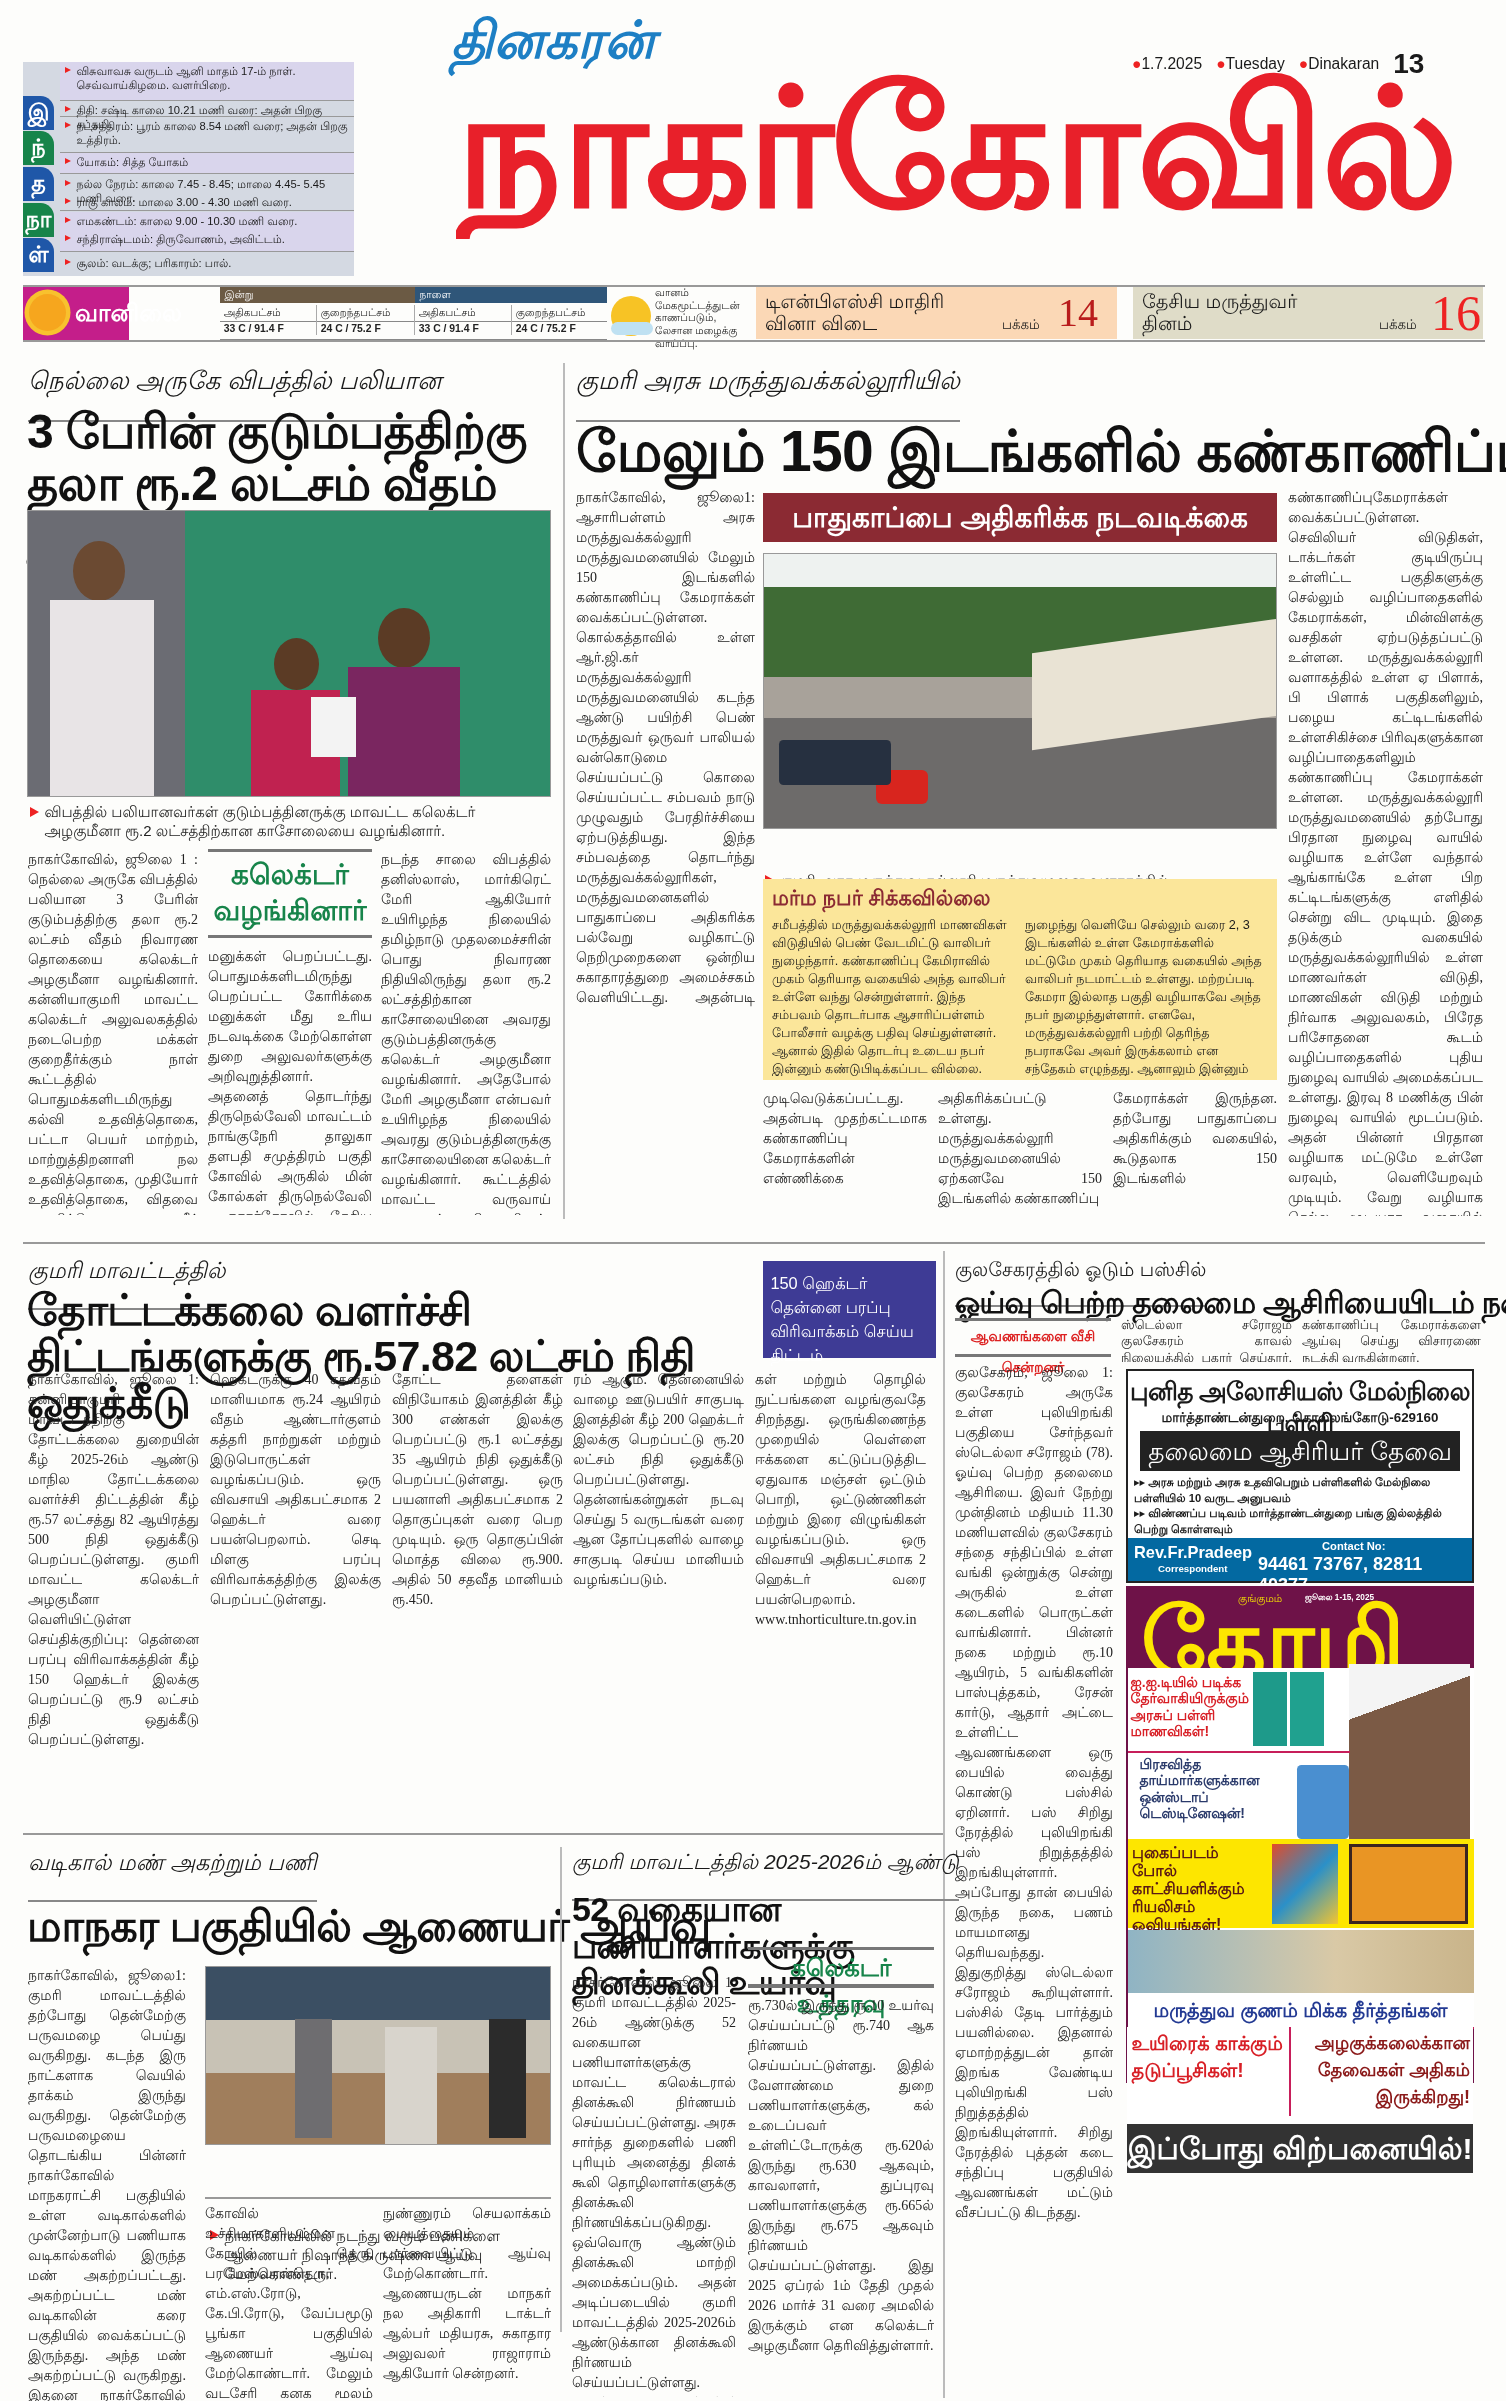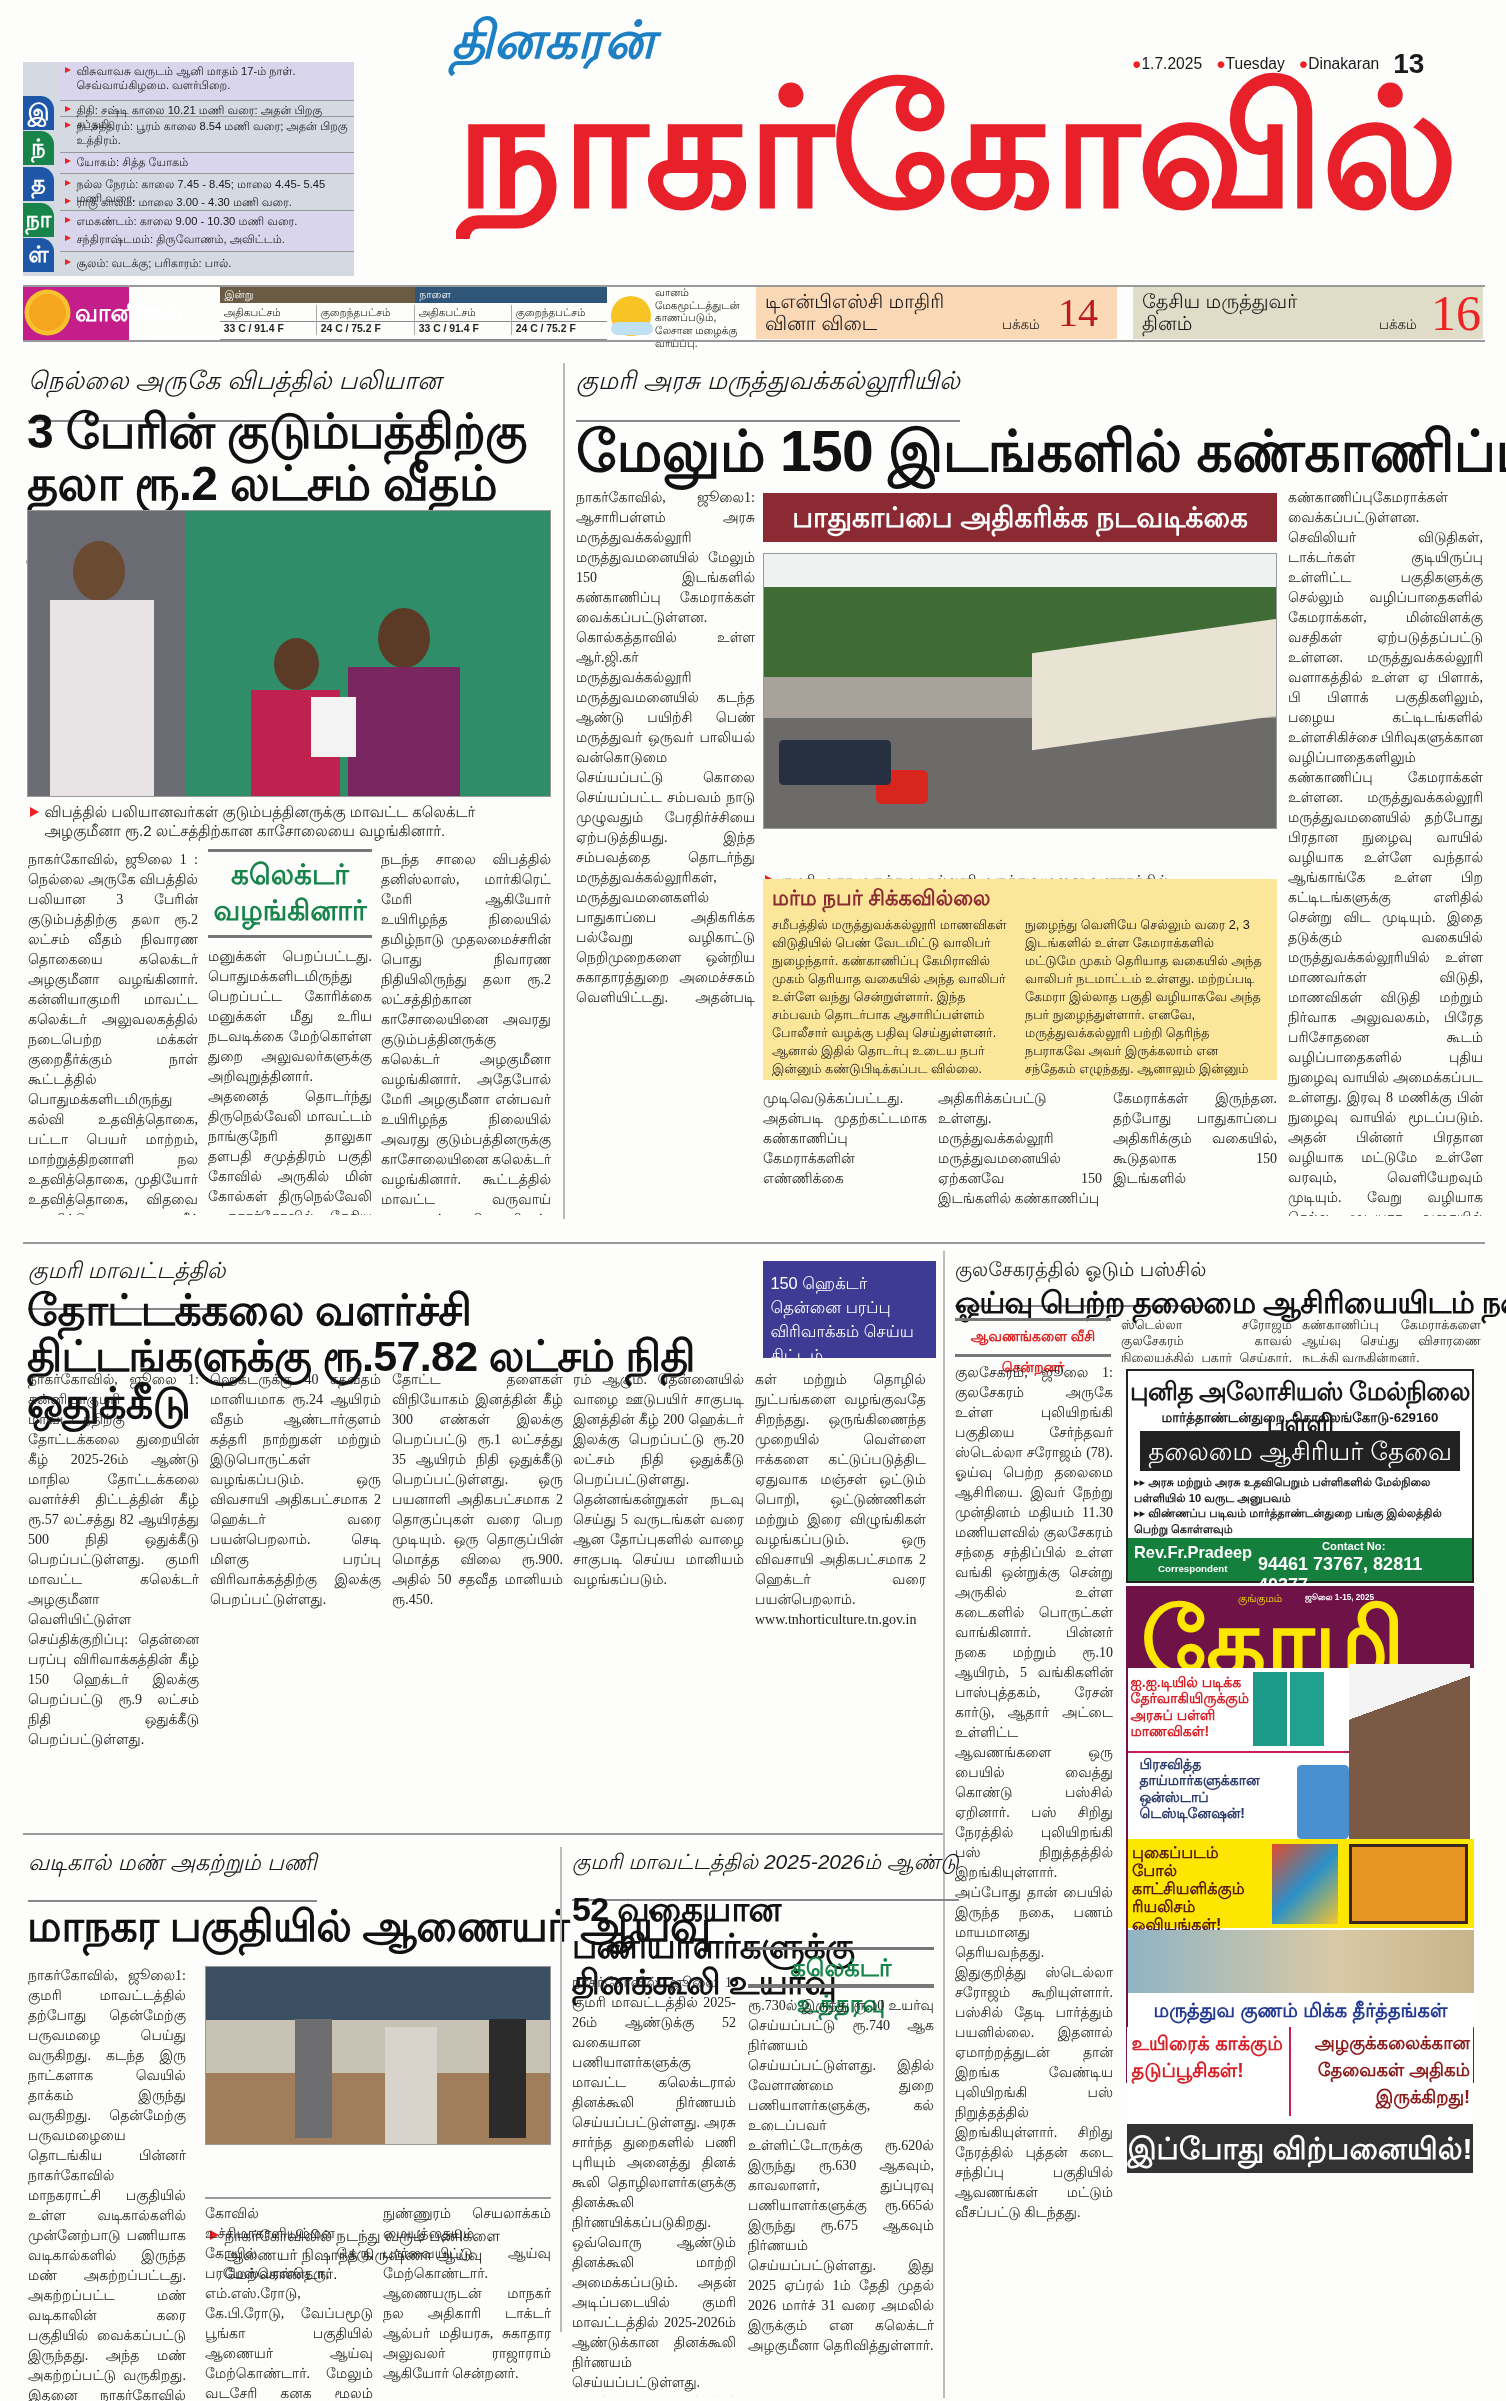--- a/index.html
+++ b/index.html
@@ -155,21 +155,21 @@
 
 <div class="abs school-ad">
   <div class="abs" style="left:0;top:6px;width:100%;text-align:center;font-size:25px;font-weight:bold;letter-spacing:-0.7px">புனித அலோசியஸ் மேல்நிலை பள்ளி</div>
   <div class="abs" style="left:0;top:39px;width:100%;text-align:center;font-size:13.4px;font-weight:bold">மார்த்தாண்டன்துறை, கொல்லங்கோடு-629160</div>
   <div class="abs" style="left:12px;top:60px;width:320px;height:40px;background:#222;color:#fff;font-size:25px;font-weight:normal;text-align:center;line-height:40px">தலைமை ஆசிரியர் தேவை</div>
   <div class="abs" style="left:6px;top:104px;width:335px;font-size:11.2px;line-height:15.6px;font-weight:bold">
     <div>▸▸ <span>அரசு மற்றும் அரசு உதவிபெறும் பள்ளிகளில் மேல்நிலை பள்ளியில் 10 வருட அனுபவம்</span></div>
     <div>▸▸ <span>விண்ணப்ப படிவம் மார்த்தாண்டன்துறை பங்கு இல்லத்தில் பெற்று கொள்ளவும்</span></div>
     <div>▸▸ <span>பூர்த்தி செய்த படிவங்கள் தாளாளருக்கு நேரடியாக வந்து சேர வேண்டிய இறுதி நாள்: 10.07.2025</span></div>
   </div>
-  <div class="abs" style="left:0;bottom:0;width:100%;height:43px;background:#15803d;color:#fff">
+  <div class="abs" style="left:0;bottom:0;width:100%;height:43px;background:#0369a1;color:#fff">
     <div class="abs" style="left:6px;top:4.5px;font-size:16.4px;font-weight:bold">Rev.Fr.Pradeep</div>
     <div class="abs" style="left:30px;top:25px;font-size:9.7px;font-weight:bold">Correspondent</div>
     <div class="abs" style="left:194px;top:1.5px;font-size:11.2px;font-weight:bold">Contact No:</div>
     <div class="abs" style="left:130px;top:16.4px;font-size:18px;font-weight:bold">94461 73767, 82811 40377</div>
   </div>
 </div>
 
 <div class="abs thozhi">
   <div class="abs" style="left:112px;top:7.4px;font-size:10.4px;color:#f5e200">குங்குமம்</div>
   <div class="abs" style="left:179px;top:7.4px;font-size:8.2px;color:#fff;font-weight:bold">ஜூலை 1-15, 2025</div>

